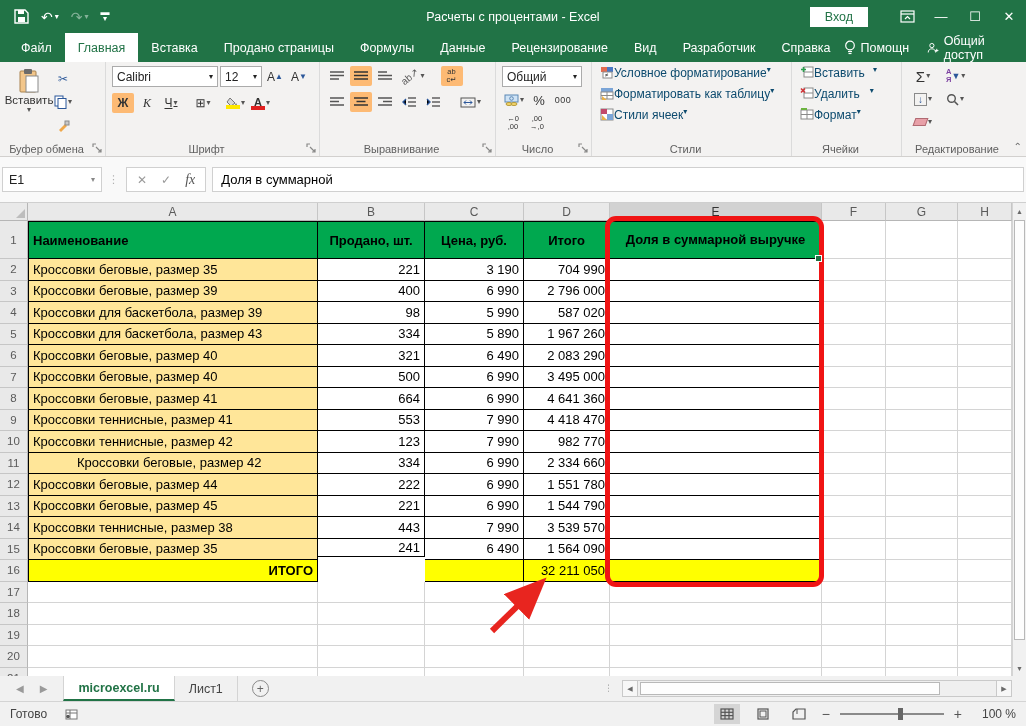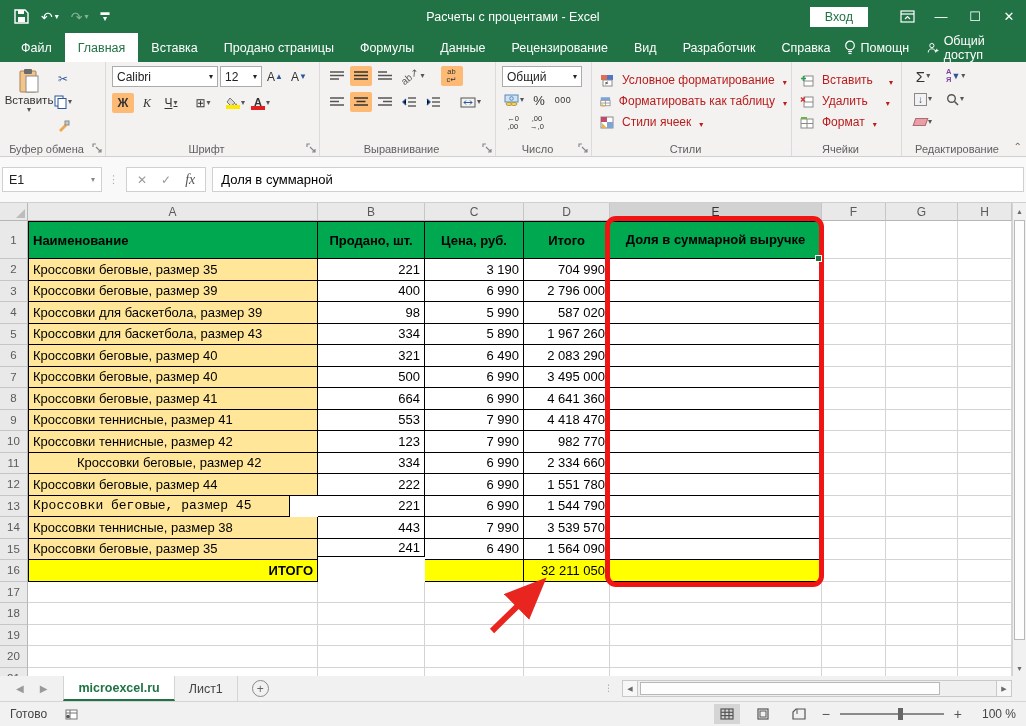--- a/index.html
+++ b/index.html
@@ -28,21 +28,21 @@
   .ribbon{height:95px;background:#f3f2f1;border-bottom:1px solid #d2d0ce;display:flex;position:relative}
   .group{position:relative;border-right:1px solid #dbdbdb;padding:4px 4px 15px 6px;flex:none}
   .glabel{position:absolute;bottom:1px;left:0;right:12px;text-align:center;font-size:11px;color:#5f5f5f;white-space:nowrap}
   .dlg{position:absolute;right:2px;bottom:2px;width:11px;height:11px;opacity:.75}
   .rrow{display:flex;align-items:center;gap:2px;margin-bottom:3px}
   .sbtn{min-width:22px;height:20px;display:inline-flex;align-items:center;justify-content:center;font-size:12px;color:#333;padding:0 2px;border-radius:2px}
   .sbtn.pressed{background:#fdba74}
   .sbtn .caret{margin-left:1px;color:#555}
   .combo{background:#fff;border:1px solid #ababab;height:21px;display:flex;align-items:center;font-size:12px;color:#222;padding:0 4px;justify-content:space-between}
   .bigbtn{width:46px;display:flex;flex-direction:column;align-items:center;font-size:11.5px;color:#333;padding-top:2px}
-  .menu-btn{display:flex;align-items:flex-end;gap:8px;font-size:12px;color:#b91c1c;height:21px;white-space:nowrap}
+  .menu-btn{display:flex;align-items:flex-start;gap:0;font-size:12px;color:#0c4a6e;height:21px;white-space:nowrap}
   .colorbar{display:block;height:4px;width:14px;margin-top:-2px}
   .stack2{display:flex;flex-direction:column;align-items:center;font-size:7.5px;line-height:1.1;color:#333}
   .chev-collapse{position:absolute;right:4px;bottom:4px;font-size:10px;color:#666}
 
   
   .fbar{height:46px;background:#f9f9f9;border-bottom:1px solid #cfcfcf;display:flex;align-items:center;padding:0 2px;gap:6px}
   .namebox{width:100px;height:25px;background:#fff;border:1px solid #d0d0d0;display:flex;align-items:center;justify-content:space-between;padding:0 6px;font-size:12.5px;color:#222}
   .fdots{color:#b0b0b0;font-size:11px;letter-spacing:1px}
   .fbtns{height:25px;background:#fff;border:1px solid #d0d0d0;display:flex;align-items:center;gap:14px;padding:0 10px;color:#9a9a9a}
   .fx{font-style:italic;font-family:"Liberation Serif",serif;color:#555;font-size:14px}
@@ -643,21 +643,21 @@
     <div class="cell" style="left: 886px; width: 72px; top: 249.5px; height: 21.5px;"></div>
     <div class="cell" style="left: 958px; width: 54px; top: 249.5px; height: 21.5px;"></div>
     <div class="cell tbl tcol-first tan" style="left: 28px; width: 290px; top: 271px; height: 21.5px;">Кроссовки беговые, размер 44</div>
     <div class="cell tbl num" style="left: 318px; width: 107px; top: 271px; height: 21.5px;">222</div>
     <div class="cell tbl num" style="left: 425px; width: 99px; top: 271px; height: 21.5px;">6 990</div>
     <div class="cell tbl num" style="left: 524px; width: 86px; top: 271px; height: 21.5px;">1 551 780</div>
     <div class="cell tbl num" style="left: 610px; width: 212px; top: 271px; height: 21.5px;"></div>
     <div class="cell" style="left: 822px; width: 64px; top: 271px; height: 21.5px;"></div>
     <div class="cell" style="left: 886px; width: 72px; top: 271px; height: 21.5px;"></div>
     <div class="cell" style="left: 958px; width: 54px; top: 271px; height: 21.5px;"></div>
-    <div class="cell tbl tcol-first tan" style="left: 28px; width: 262px; top: 292.5px; height: 21.5px; font-family: Liberation Mono, monospace;">Кроссовки беговые, размер 45</div>
+    <div class="cell tbl tcol-first tan" style="left: 28px; width: 290px; top: 292.5px; height: 21.5px;">Кроссовки беговые, размер 45</div>
     <div class="cell tbl num" style="left: 318px; width: 107px; top: 292.5px; height: 21.5px;">221</div>
     <div class="cell tbl num" style="left: 425px; width: 99px; top: 292.5px; height: 21.5px;">6 990</div>
     <div class="cell tbl num" style="left: 524px; width: 86px; top: 292.5px; height: 21.5px;">1 544 790</div>
     <div class="cell tbl num" style="left: 610px; width: 212px; top: 292.5px; height: 21.5px;"></div>
     <div class="cell" style="left: 822px; width: 64px; top: 292.5px; height: 21.5px;"></div>
     <div class="cell" style="left: 886px; width: 72px; top: 292.5px; height: 21.5px;"></div>
     <div class="cell" style="left: 958px; width: 54px; top: 292.5px; height: 21.5px;"></div>
     <div class="cell tbl tcol-first tan" style="left: 28px; width: 290px; top: 314px; height: 21.5px;">Кроссовки теннисные, размер 38</div>
     <div class="cell tbl num" style="left: 318px; width: 107px; top: 314px; height: 21.5px;">443</div>
     <div class="cell tbl num" style="left: 425px; width: 99px; top: 314px; height: 21.5px;">7 990</div>

